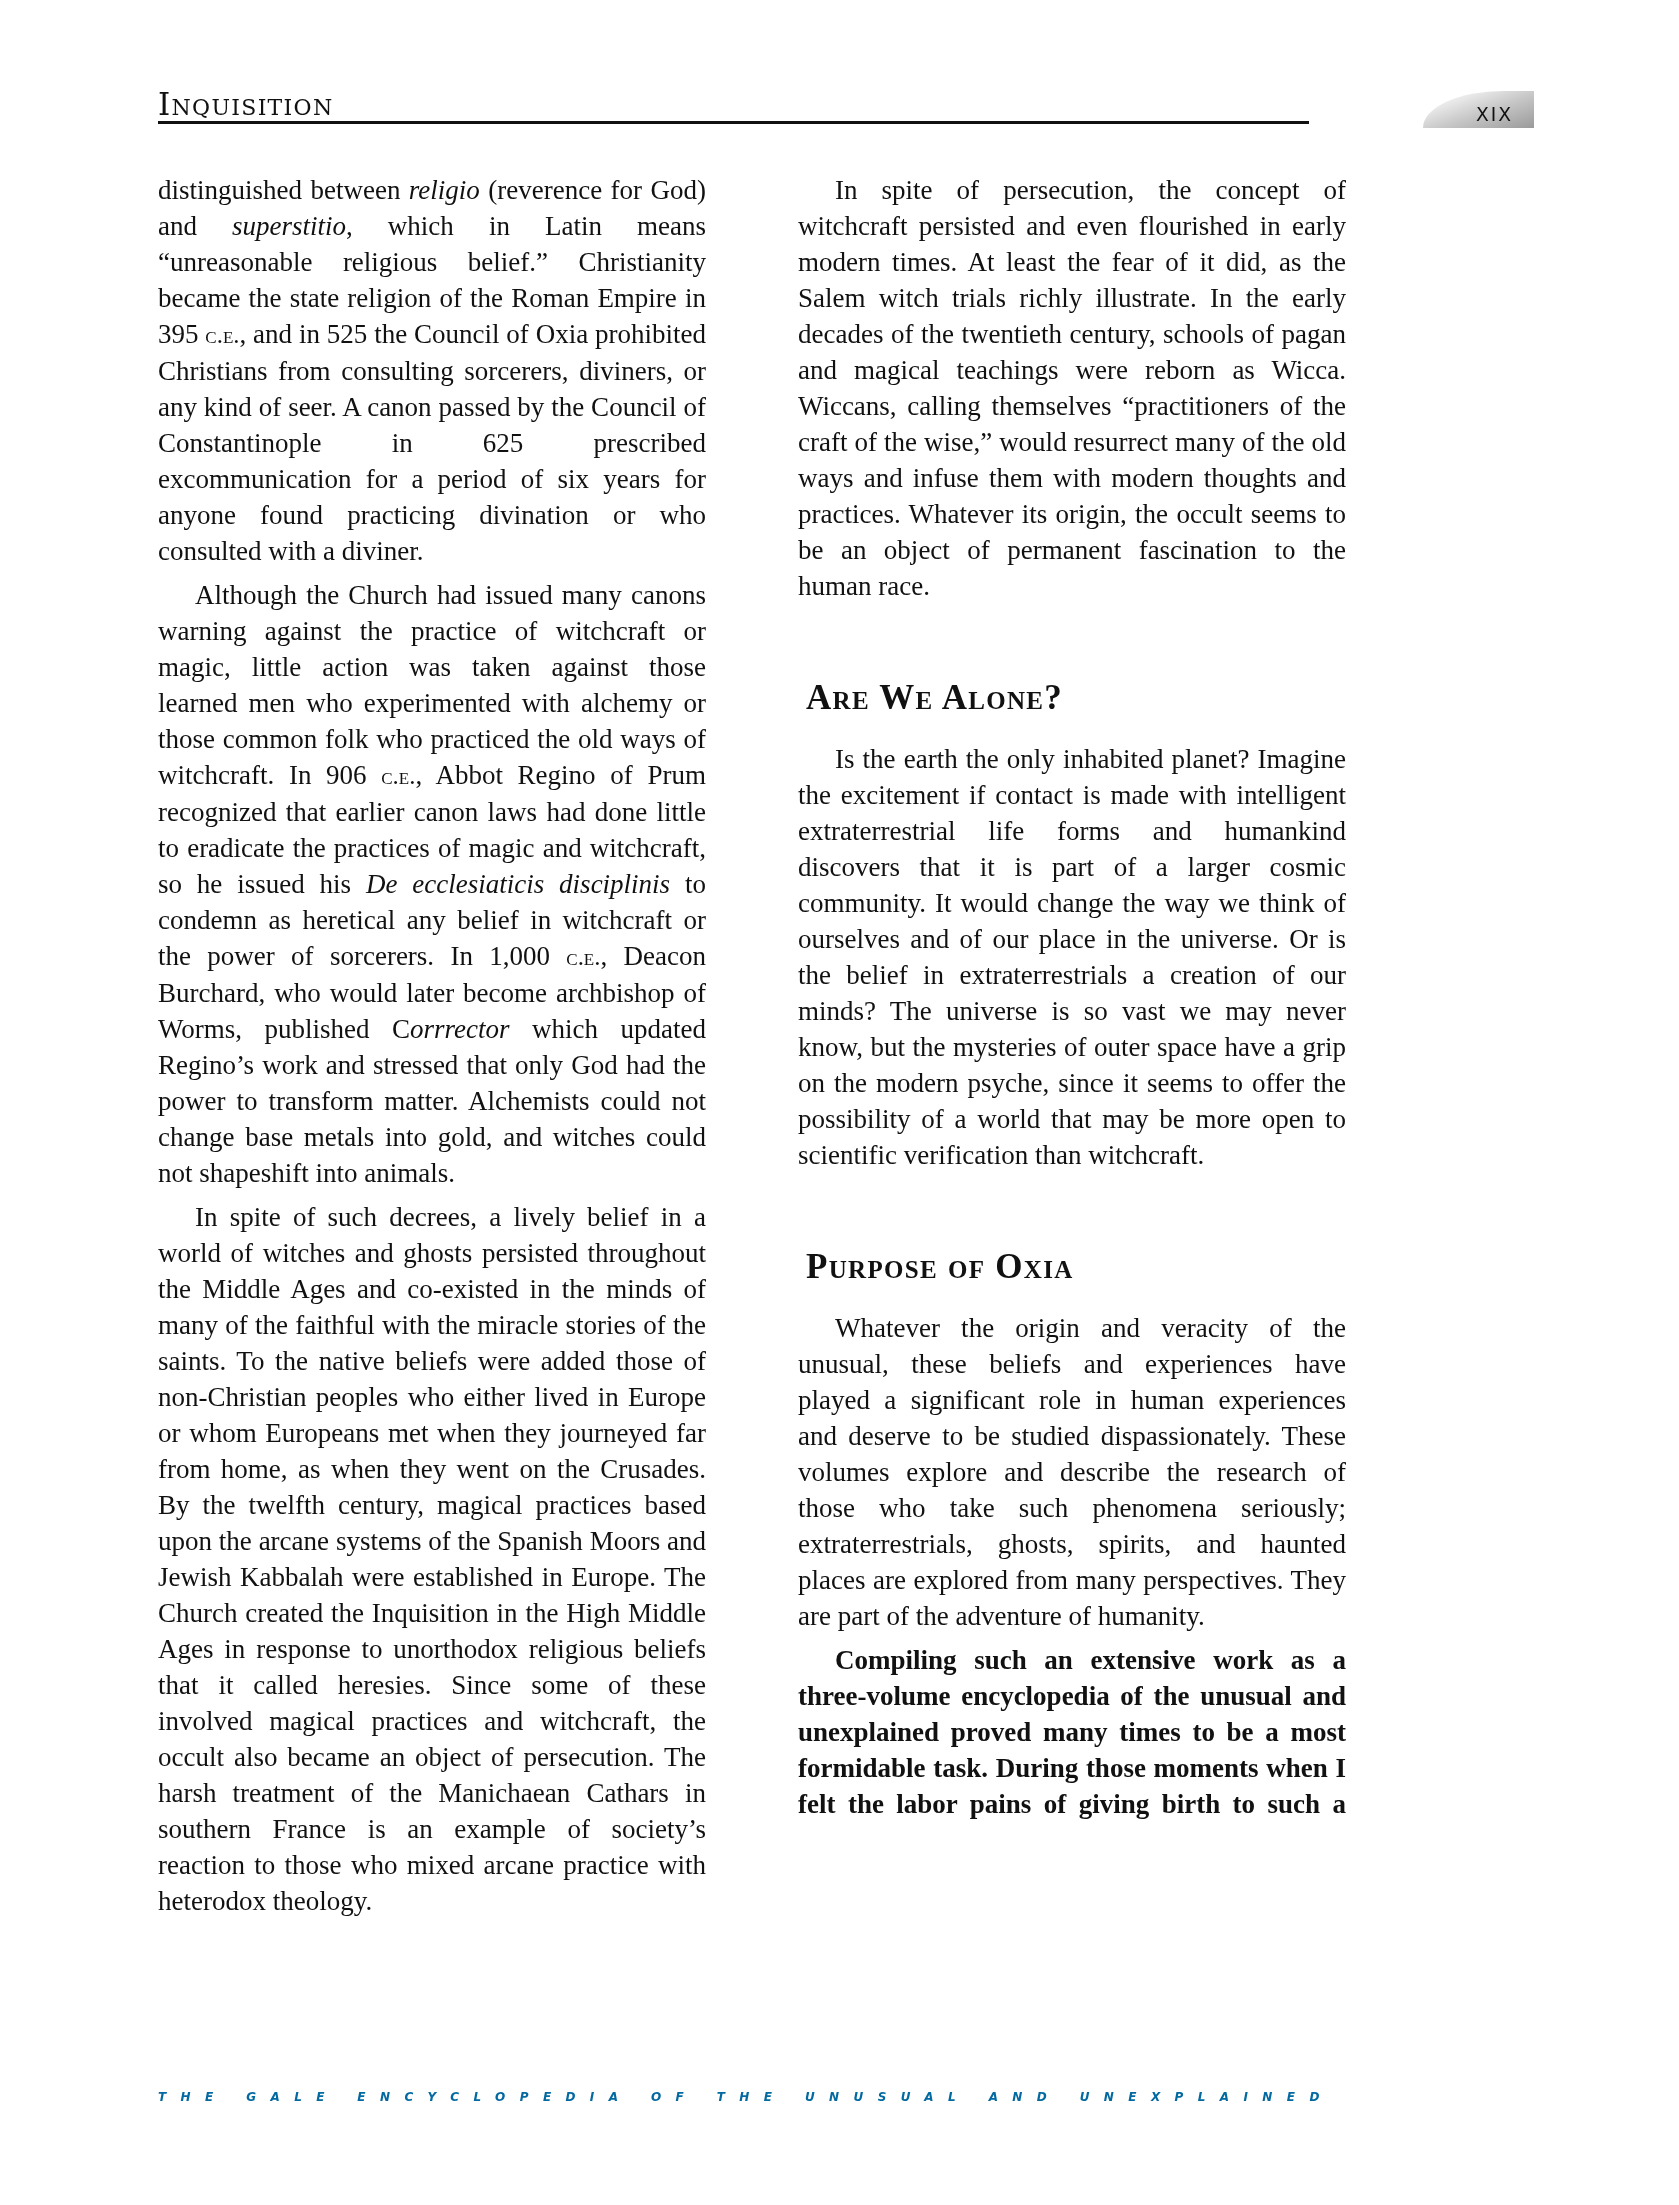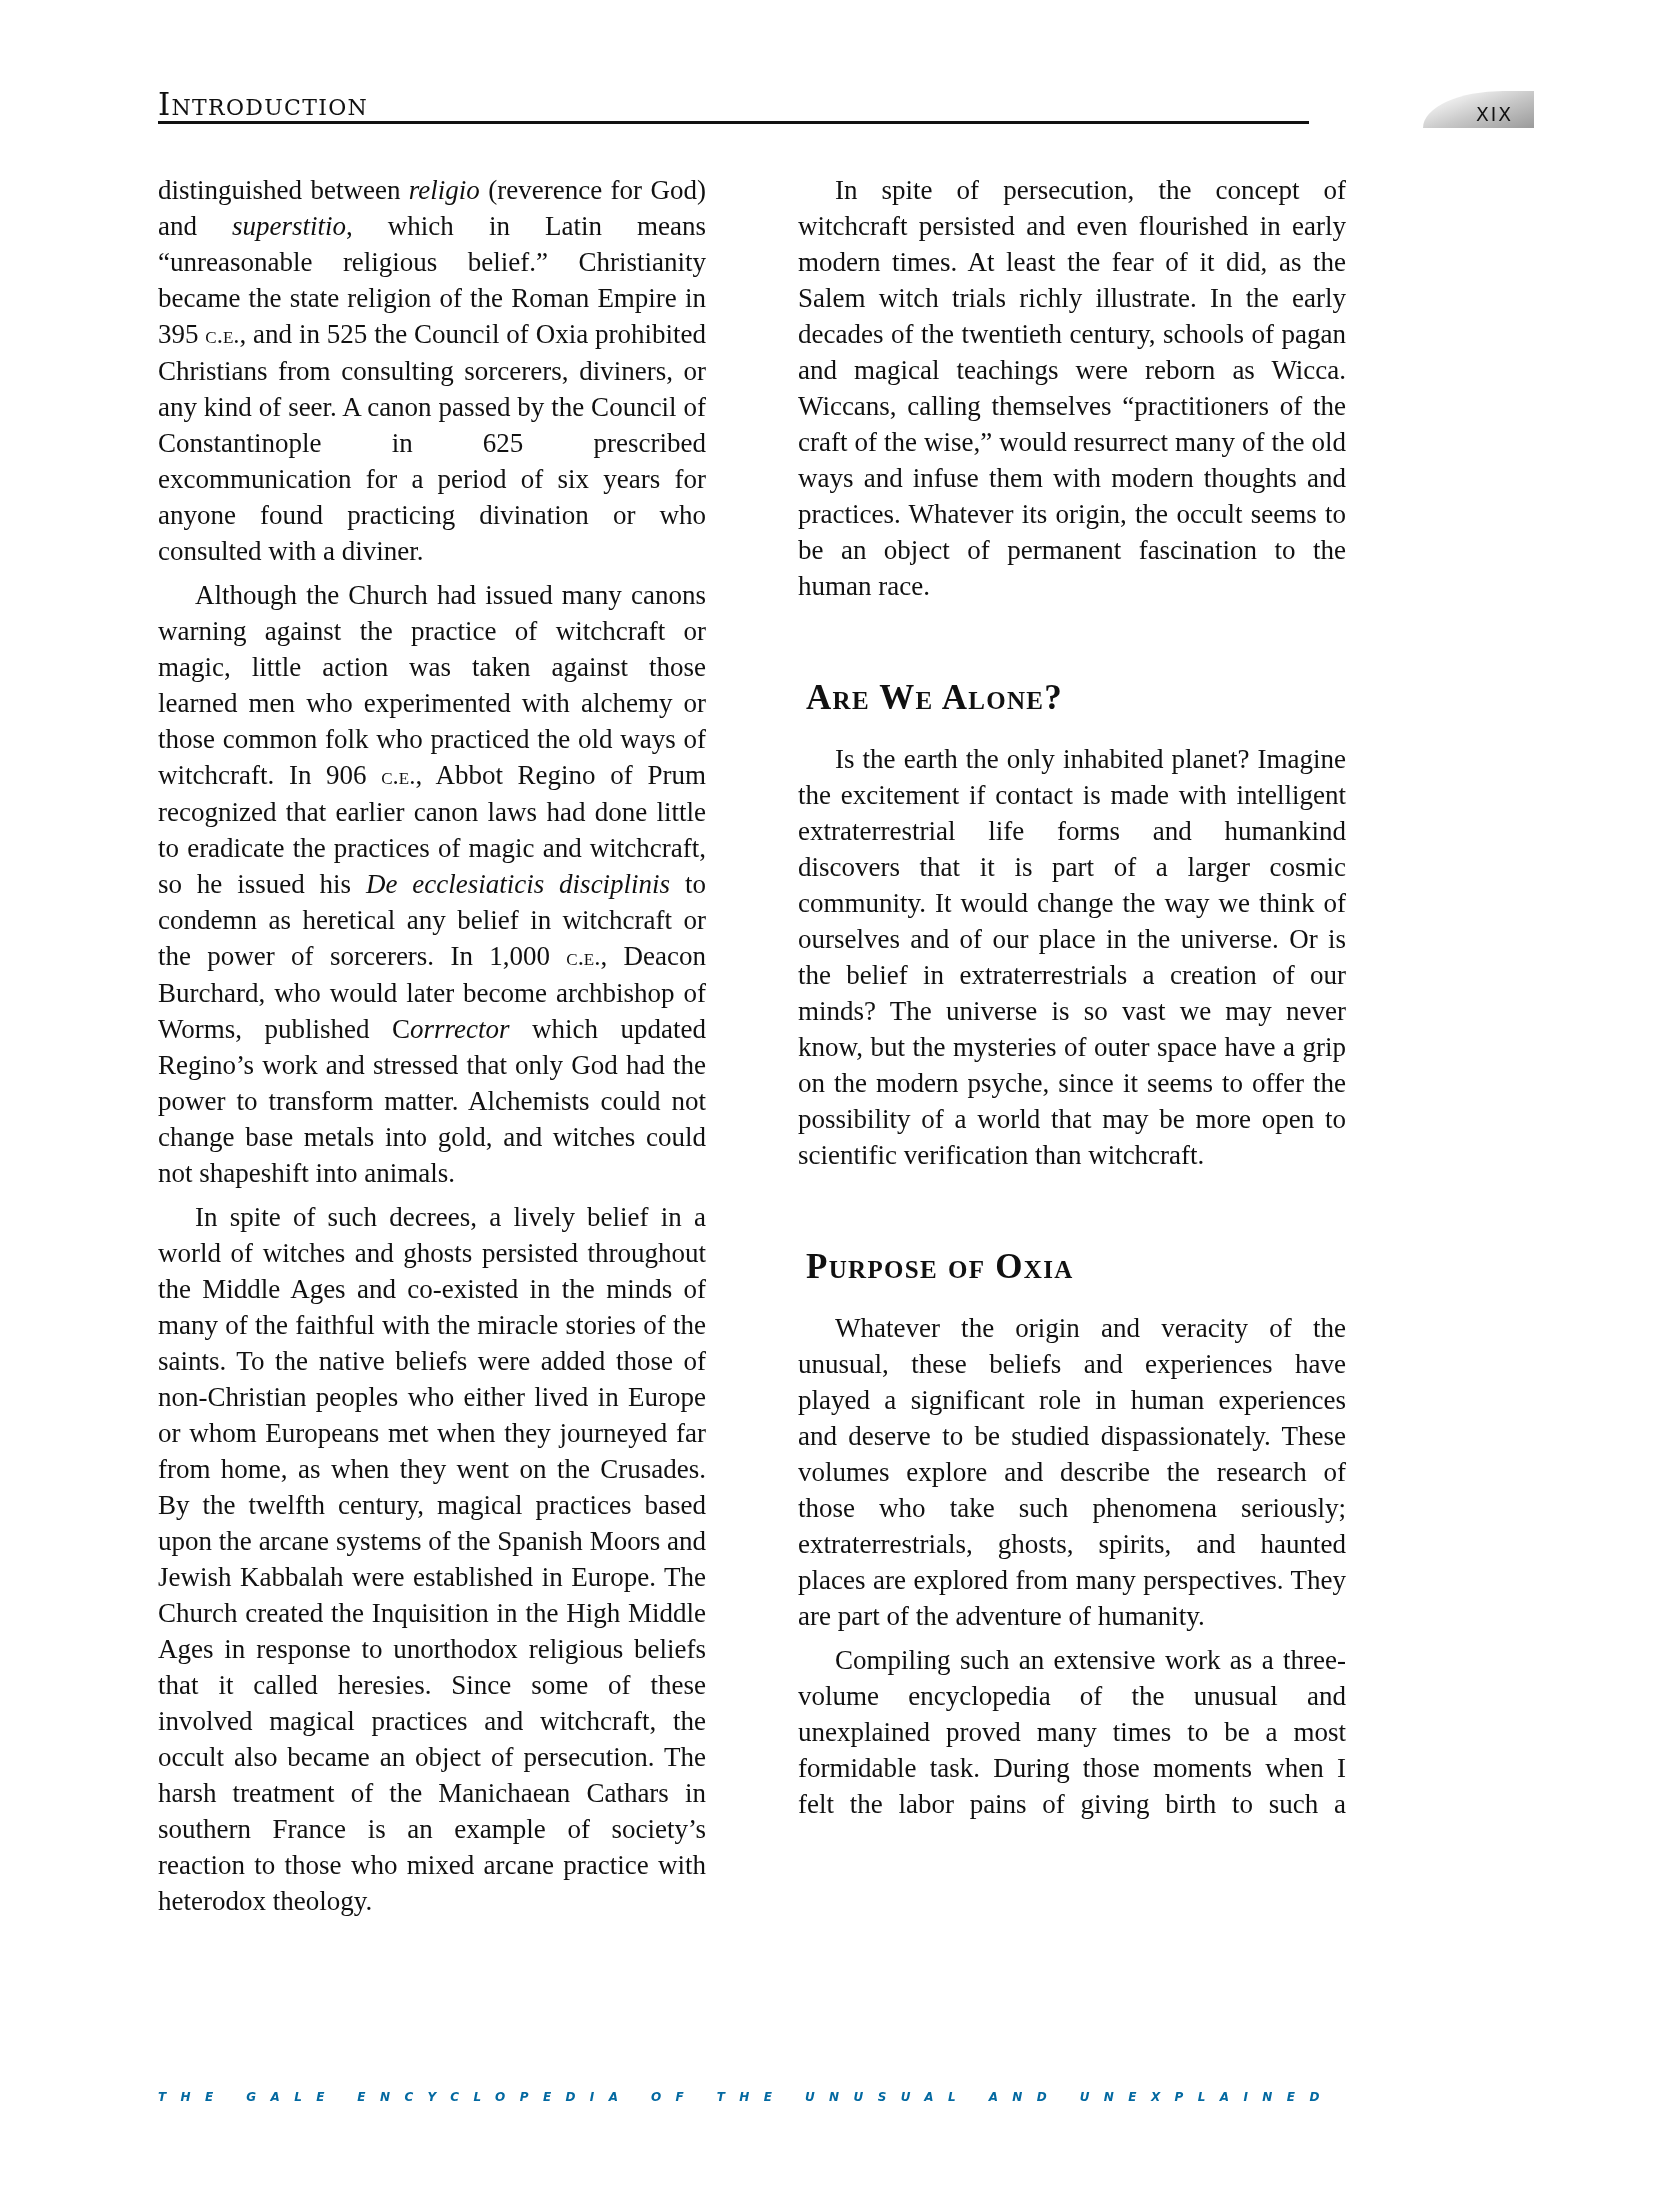--- a/index.html
+++ b/index.html
@@ -40,37 +40,37 @@
   }
   .footer {
     position: absolute; left: 158px; top: 2090px; width: 1151px;
     font-family: "DejaVu Sans", sans-serif; font-weight: bold; font-size: 12px;
     letter-spacing: 14.4px; white-space: nowrap; color: #0369a1; font-style: italic;
   }
 </style>
 </head>
 <body>
 
-<div class="running-head">Introduction</div>
+<div class="running-head">Inquisition</div>
 <div class="head-rule"></div>
 <div class="folio-tab"></div>
 <div class="folio" style="text-transform: uppercase;">xix</div>
 
 <div class="col left">
   <p class="first">distinguished between <em>religio</em> (reverence for God) and <em>superstitio</em>, which in Latin means “unreasonable religious belief.” Christianity became the state religion of the Roman Empire in 395 <span class="sc">c.e.</span>, and in 525 the Council of Oxia prohibited Christians from consulting sorcerers, diviners, or any kind of seer. A canon passed by the Council of Constantinople in 625 prescribed excommunication for a period of six years for anyone found practicing divination or who consulted with a diviner.</p>
   <p class="indent">Although the Church had issued many canons warning against the practice of witchcraft or magic, little action was taken against those learned men who experimented with alchemy or those common folk who practiced the old ways of witchcraft. In 906 <span class="sc">c.e.</span>, Abbot Regino of Prum recognized that earlier canon laws had done little to eradicate the practices of magic and witchcraft, so he issued his <em>De ecclesiaticis disciplinis</em> to condemn as heretical any belief in witchcraft or the power of sorcerers. In 1,000 <span class="sc">c.e.</span>, Deacon Burchard, who would later become archbishop of Worms, published C<em>orrrector</em> which updated Regino’s work and stressed that only God had the power to transform matter. Alchemists could not change base metals into gold, and witches could not shapeshift into animals.</p>
   <p class="indent">In spite of such decrees, a lively belief in a world of witches and ghosts persisted throughout the Middle Ages and co-existed in the minds of many of the faithful with the miracle stories of the saints. To the native beliefs were added those of non-Christian peoples who either lived in Europe or whom Europeans met when they journeyed far from home, as when they went on the Crusades. By the twelfth century, magical practices based upon the arcane systems of the Spanish Moors and Jewish Kabbalah were established in Europe. The Church created the Inquisition in the High Middle Ages in response to unorthodox religious beliefs that it called heresies. Since some of these involved magical practices and witchcraft, the occult also became an object of persecution. The harsh treatment of the Manichaean Cathars in southern France is an example of society’s reaction to those who mixed arcane practice with heterodox theology.</p>
 </div>
 
 <div class="col right">
   <p class="indent">In spite of persecution, the concept of witchcraft persisted and even flourished in early modern times. At least the fear of it did, as the Salem witch trials richly illustrate. In the early decades of the twentieth century, schools of pagan and magical teachings were reborn as Wicca. Wiccans, calling themselves “practitioners of the craft of the wise,” would resurrect many of the old ways and infuse them with modern thoughts and practices. Whatever its origin, the occult seems to be an object of permanent fascination to the human race.</p>
 
   <h2 class="section-head">Are We Alone?</h2>
   <p class="indent">Is the earth the only inhabited planet? Imagine the excitement if contact is made with intelligent extraterrestrial life forms and humankind discovers that it is part of a larger cosmic community. It would change the way we think of ourselves and of our place in the universe. Or is the belief in extraterrestrials a creation of our minds? The universe is so vast we may never know, but the mysteries of outer space have a grip on the modern psyche, since it seems to offer the possibility of a world that may be more open to scientific verification than witchcraft.</p>
 
   <h2 class="section-head">Purpose of Oxia</h2>
   <p class="indent">Whatever the origin and veracity of the unusual, these beliefs and experiences have played a significant role in human experiences and deserve to be studied dispassionately. These volumes explore and describe the research of those who take such phenomena seriously; extraterrestrials, ghosts, spirits, and haunted places are explored from many perspectives. They are part of the adventure of humanity.</p>
 
-  <p class="indent" style="text-align-last: justify;">Compiling such an extensive work as a three-volume encyclopedia of the unusual and unexplained proved many times to be a most formidable task. During those moments when I felt the labor pains of giving birth to such a</p>
+  <p class="indent" style="text-align-last: justify; font-weight: bold;">Compiling such an extensive work as a three-volume encyclopedia of the unusual and unexplained proved many times to be a most formidable task. During those moments when I felt the labor pains of giving birth to such a</p>
 </div>
 
 <div class="footer" style="text-transform: uppercase;">The Gale Encyclopedia of the Unusual and Unexplained</div>
 
 
 </body></html>

